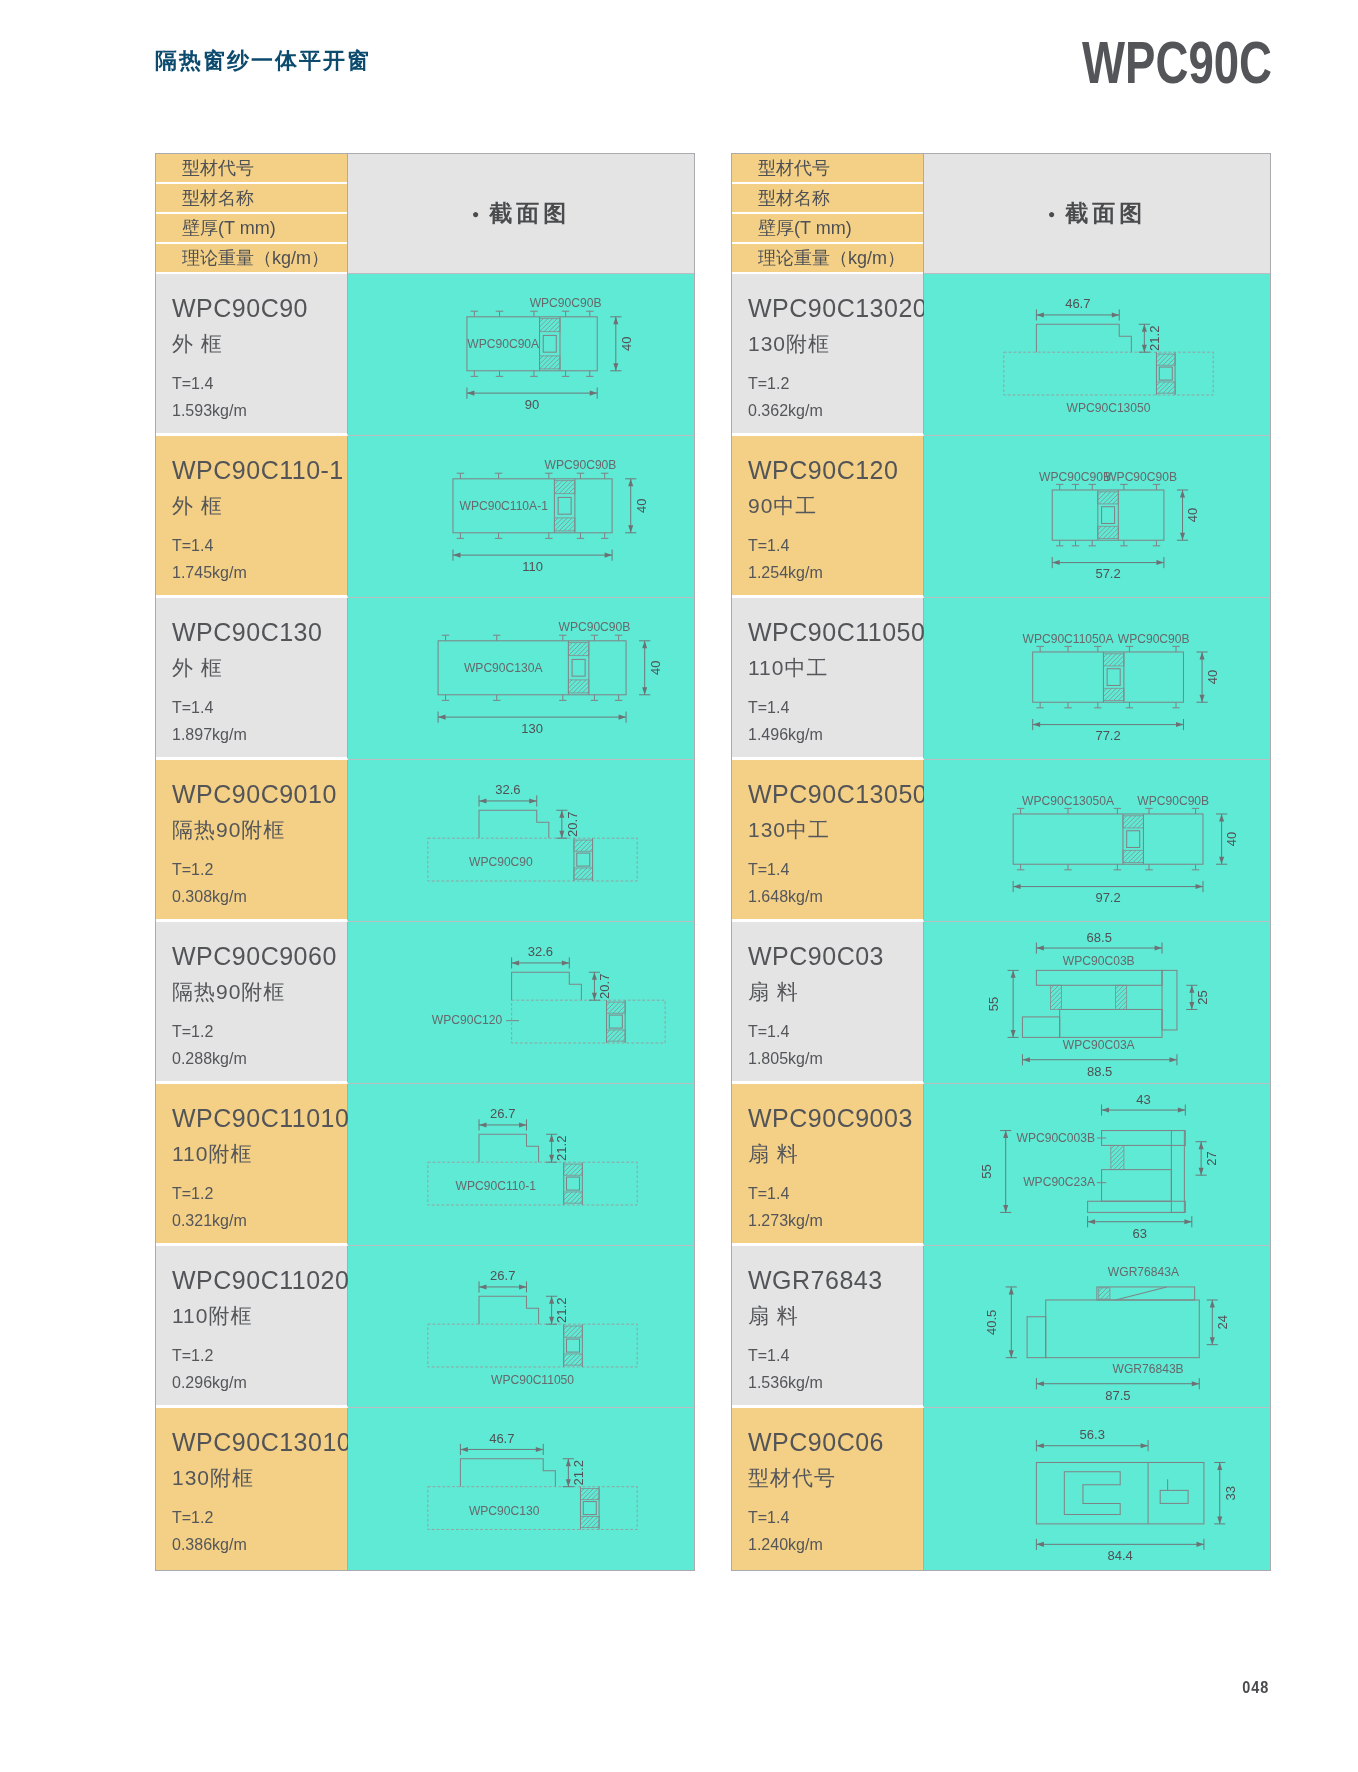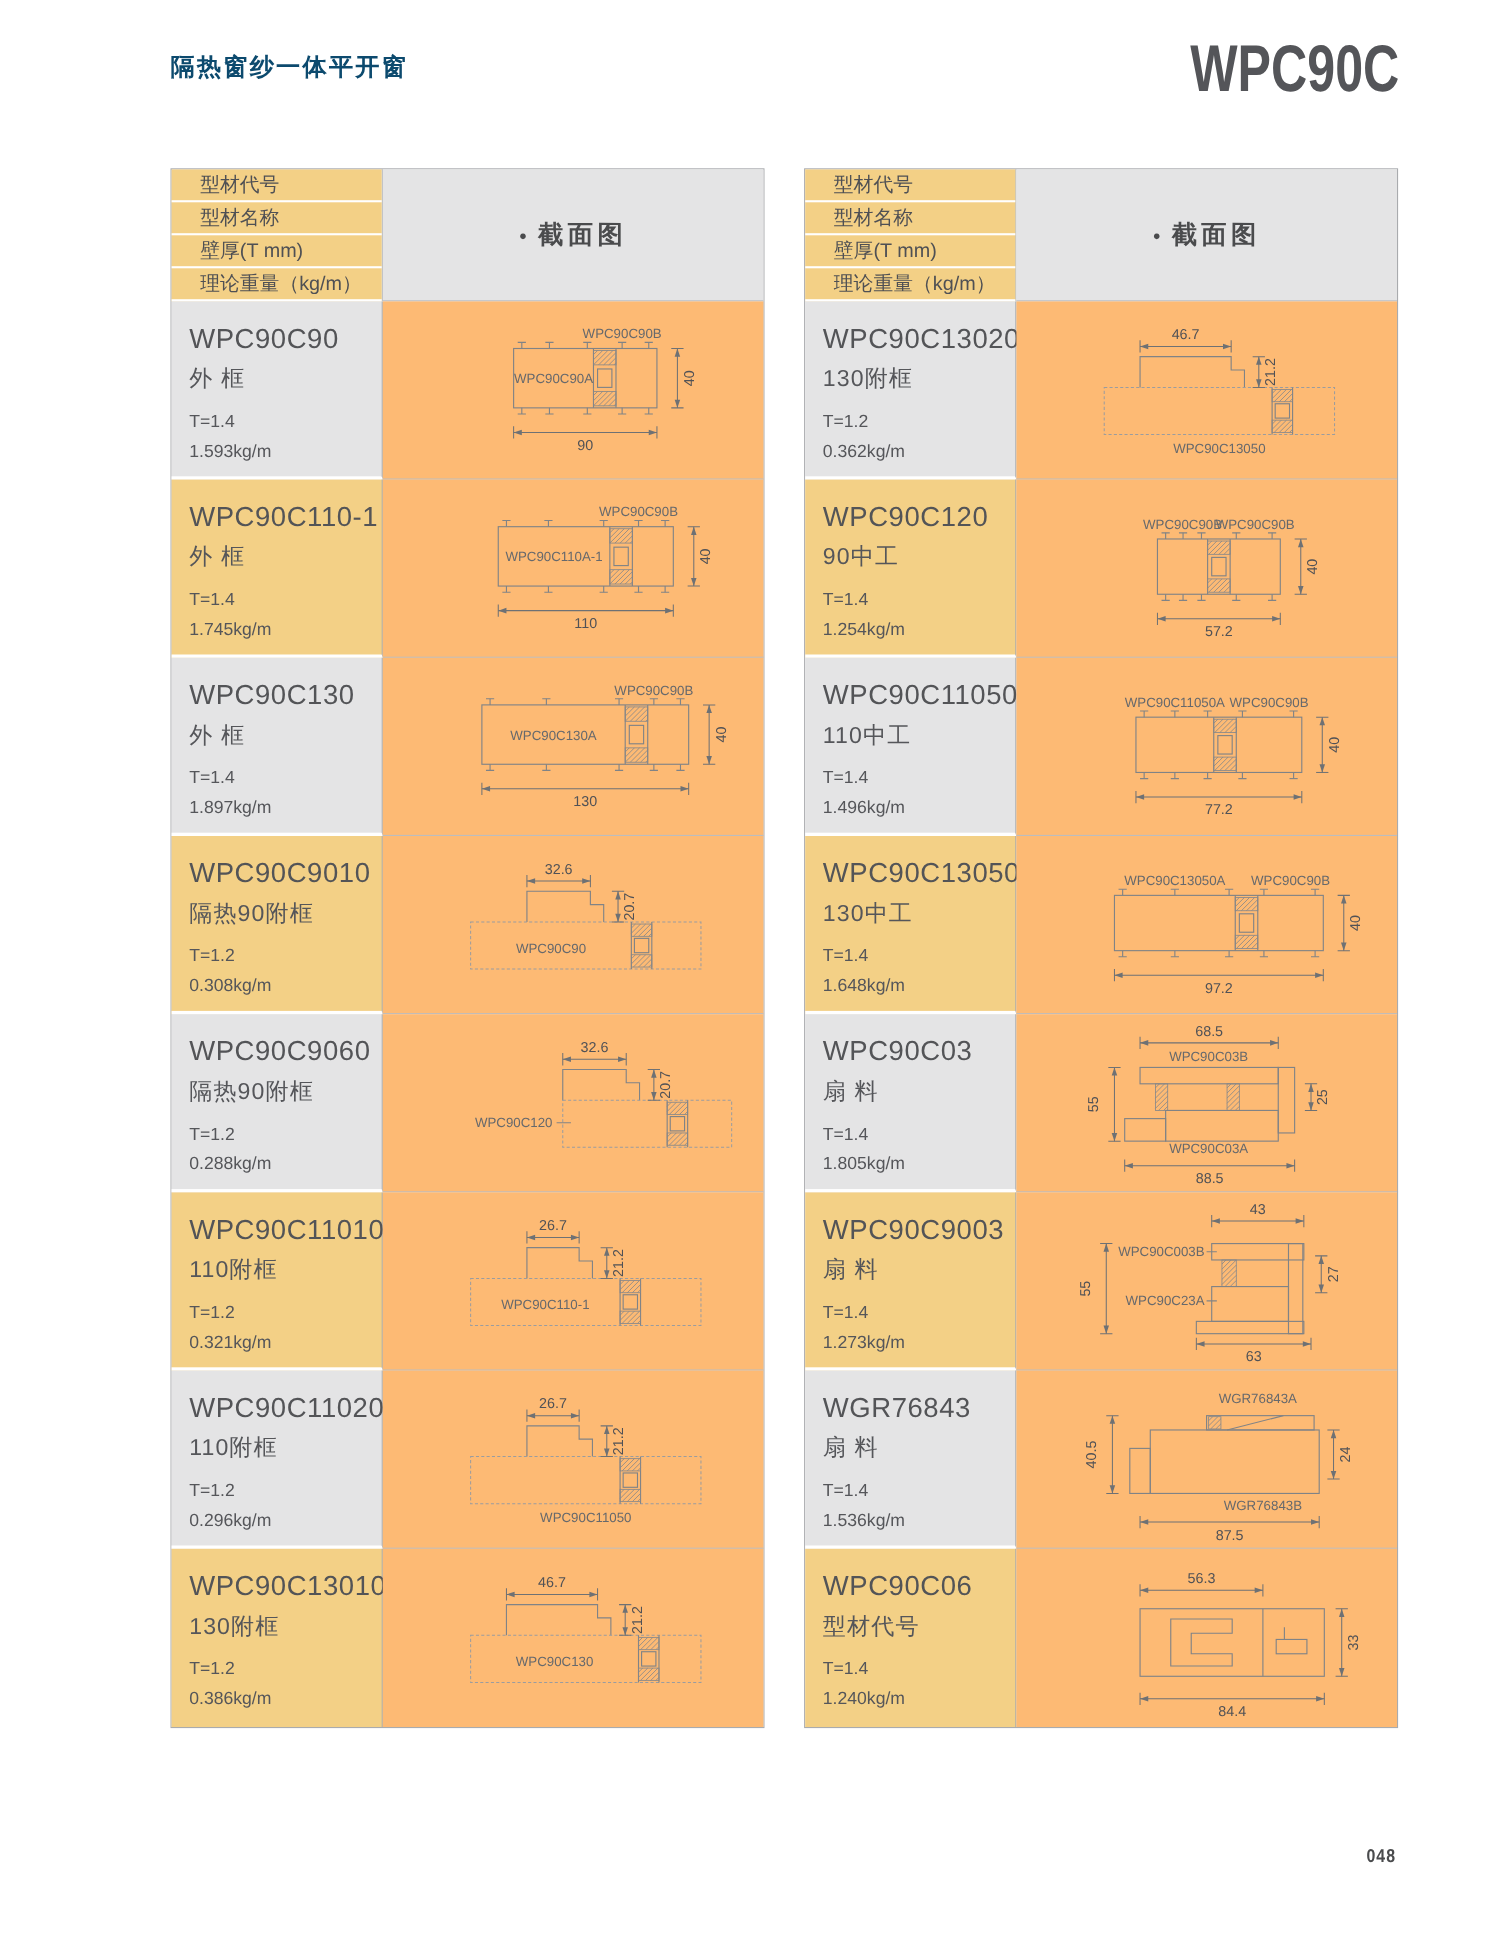--- a/index.html
+++ b/index.html
@@ -25,21 +25,21 @@
             font-size:23px;letter-spacing:4px;color:#4a4b4d;border-bottom:1px solid var(--rowline);
             box-sizing:border-box;font-weight:600;}
   .bullet{font-size:12px;margin-right:10px;letter-spacing:0;}
   .row{display:flex;height:162px;}
   .label-cell{width:192px;box-sizing:border-box;border-right:1px solid var(--bordergray);
               border-bottom:3px solid #fff;padding:20px 0 0 16px;}
   .row:last-child .label-cell{border-bottom:none;}
   .tan{background:var(--tan);}
   .gray{background:var(--cellgray);}
   .draw-cell{flex:1;position:relative;box-sizing:border-box;border-bottom:1px solid var(--rowline);
-             background:#fdba74;padding-left:24px;}
+             background:#5eead4;padding-left:24px;}
   .row:last-child .draw-cell{border-bottom:none;}
   .code{font-size:25px;color:#535457;letter-spacing:.5px;}
   .pname{margin-top:7px;font-size:21px;letter-spacing:1px;}
   .spec{margin-top:12px;font-size:16px;line-height:27px;}
   .draw-cell svg{display:block;width:100%;height:100%;}
   .sv{fill:none;stroke:#808386;stroke-width:1.1;}
   .ht{fill:none;stroke:#85878a;stroke-width:.8;}
   .svd{fill:none;stroke:#9a9c9f;stroke-width:1;stroke-dasharray:3 2.2;}
   .dim{stroke:#6e7174;stroke-width:1;fill:none;}
   .ar{fill:#6e7174;stroke:none;}

